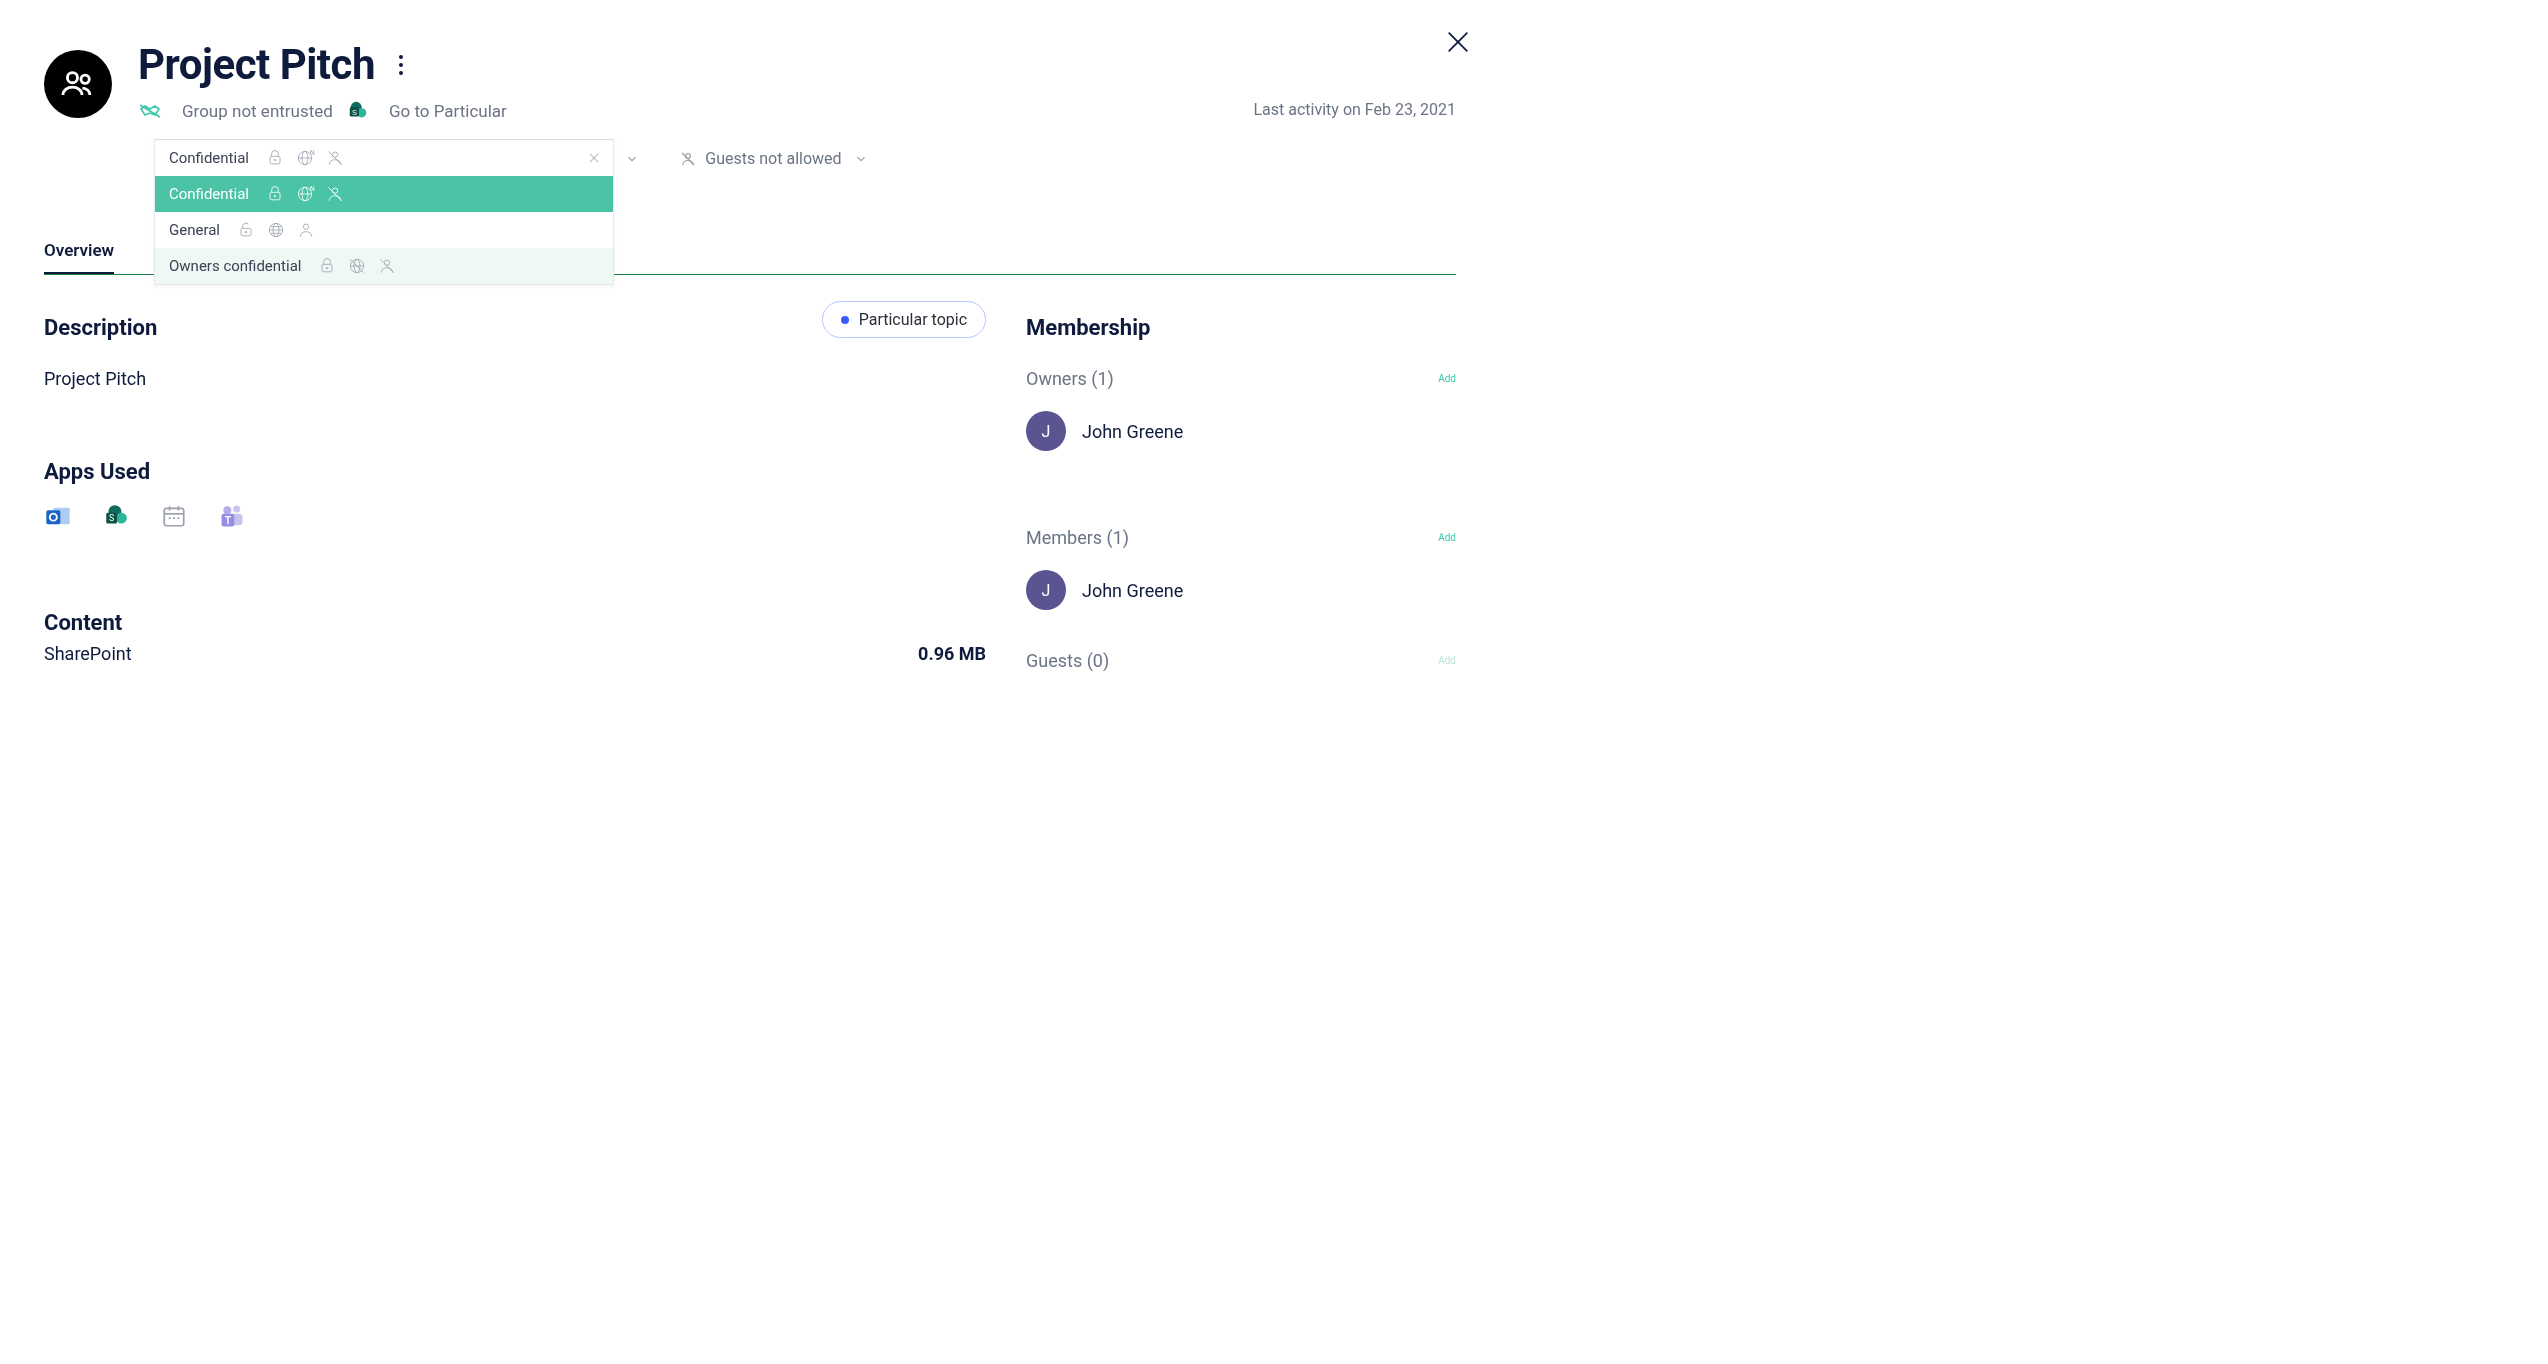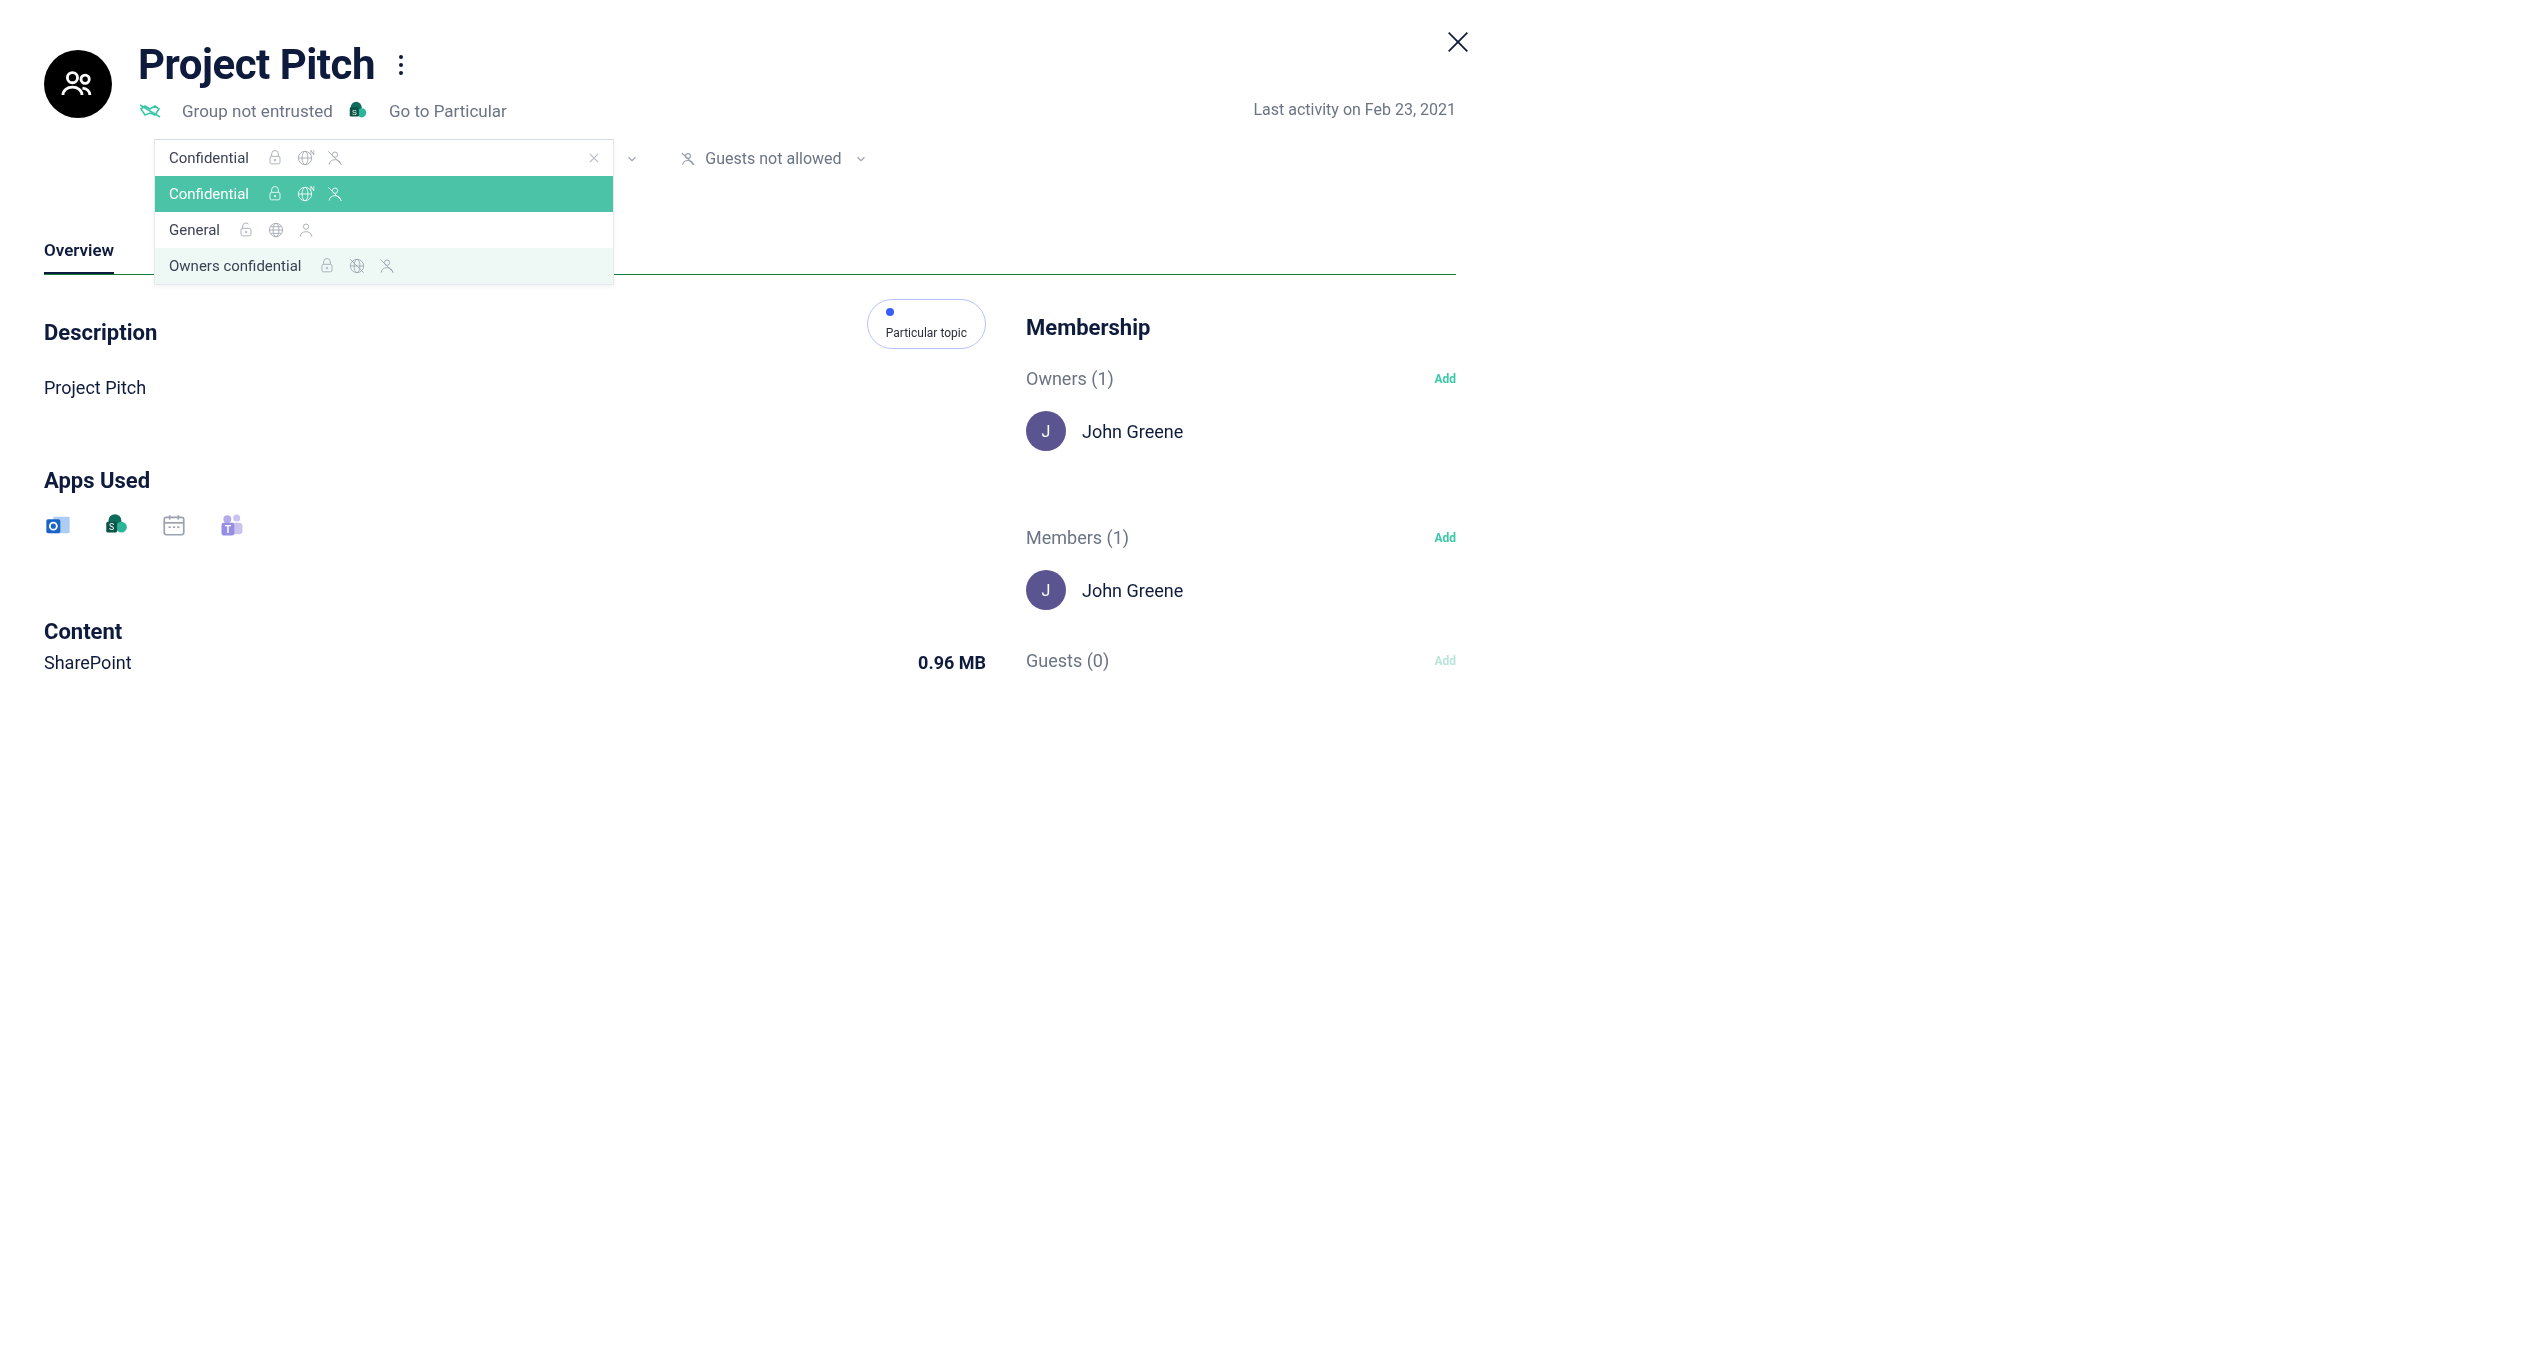--- a/index.html
+++ b/index.html
@@ -145,45 +145,44 @@
     color:#0f1b3d;
     margin-top: 16px;
   }
   .desc-row {
     display:flex; align-items:center; justify-content:space-between;
   }
   .topic-pill {
     border: 1px solid #b7c2ff;
     border-radius: 999px;
     padding: 8px 18px;
-    display:flex; align-items:flex-start; gap:10px;
-    font-size: 12px;
+    display:flex; align-items:center; gap:10px;
+    font-size: 16px;
     color:#2b2f3a;
-    flex-direction:column;
   }
   .topic-pill .dot { width:8px; height:8px; border-radius:50%; background:#3b5bff; }
   .desc-text { margin-top: 28px; font-size:18px; color:#0f1b3d; }
 
   .apps-row { display:flex; gap:30px; margin-top:18px; }
   .app-ic { width:28px; height:28px; display:flex; align-items:center; justify-content:center; }
 
   .content-block .kv-row {
     display:flex; justify-content:space-between; align-items:baseline;
     margin-top: 8px;
     font-size:18px;
   }
   .kv-val { font-weight:700; }
 
   .memb-subhead {
     display:flex; justify-content:space-between; align-items:center;
     margin-top: 28px;
     font-size:18px; color:#6b7484;
   }
   .memb-subhead.guest-sub { margin-top: 40px; }
-  .add-link { color:#3cc8a8; font-weight:700; cursor:pointer; font-size:12px; }
+  .add-link { color:#3cc8a8; font-weight:400; cursor:pointer; font-size:10px; }
   .add-link.disabled { color:#b8e5db; cursor:default; }
   .member-row { display:flex; align-items:center; gap:16px; margin-top:22px; }
   .avatar-sm {
     width:40px; height:40px; border-radius:50%; background:#5a5590; color:#fff;
     display:flex; align-items:center; justify-content:center; font-size:16px;
   }
   .member-name { font-size:18px; color:#0f1b3d; }
 
   svg { display:block; }
 </style>

